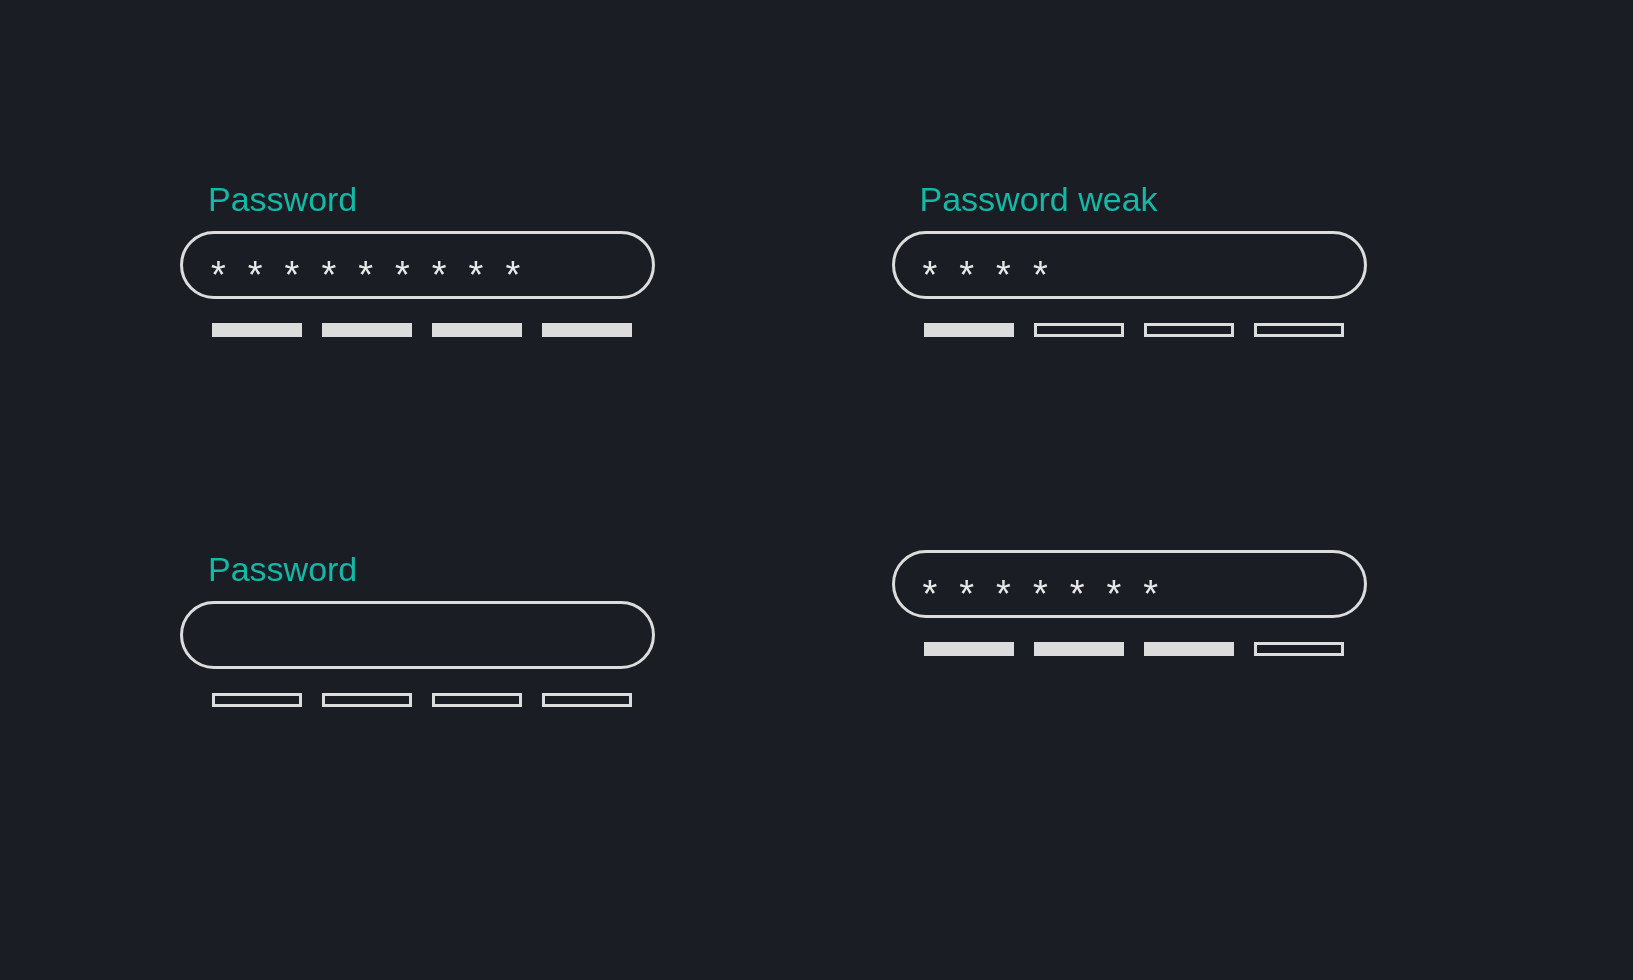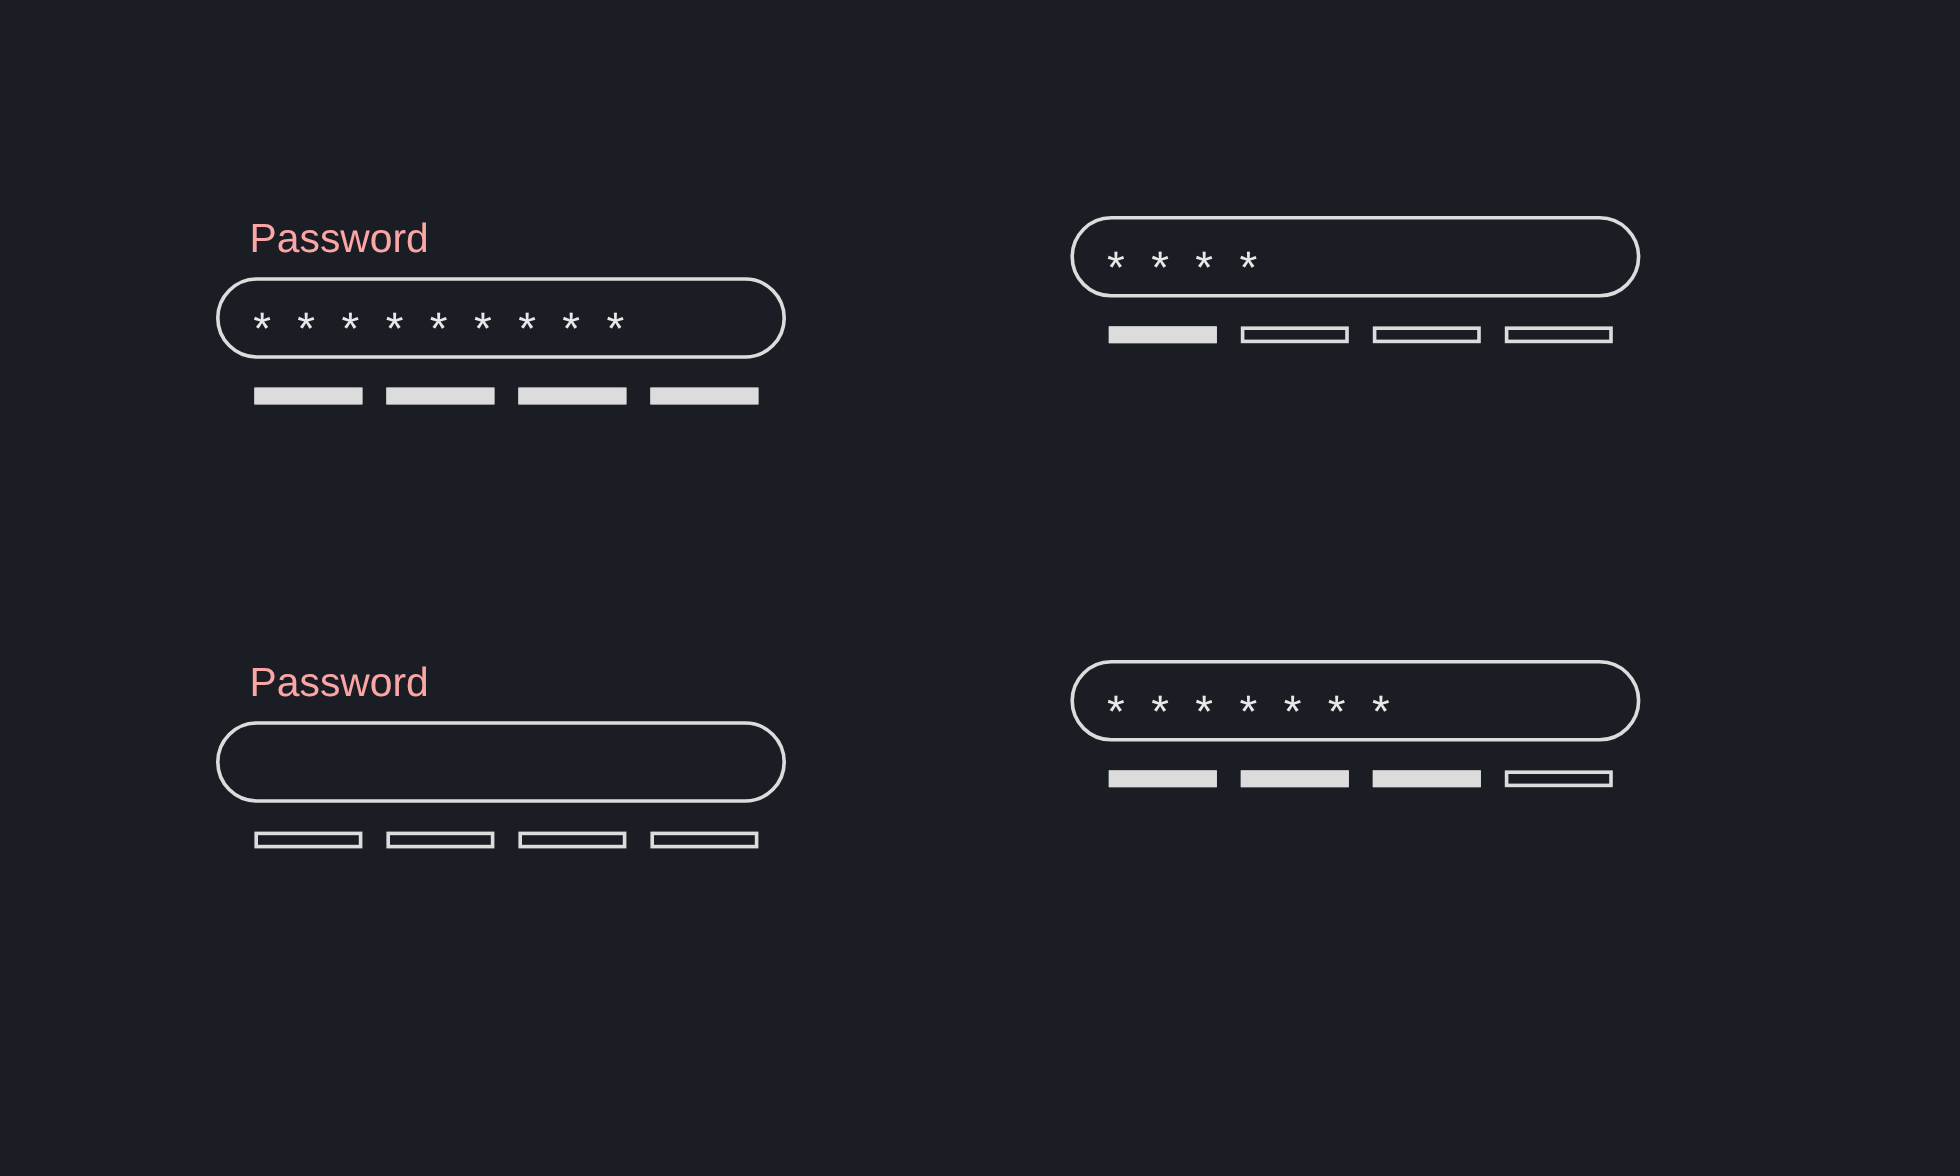--- a/index.html
+++ b/index.html
@@ -16,21 +16,21 @@
       grid-template-columns: 1fr 1fr;
       grid-template-rows: 1fr 1fr;
       padding: 180px 180px;
       gap: 120px 150px;
     }
     .password-group {
       display: flex;
       flex-direction: column;
     }
     .password-label {
-      color: #fca5a5;
+      color: #14b8a6;
       font-size: 34px;
       font-weight: 400;
       margin-bottom: 12px;
       margin-left: 28px;
     }
     .password-field {
       border: 3px solid #dcdcdc;
       border-radius: 35px;
       height: 68px;
       width: 475px;
@@ -84,20 +84,21 @@
     </div>
   <div class="strength-meter">
       <div class="strength-segment filled"></div>
       <div class="strength-segment filled"></div>
       <div class="strength-segment filled"></div>
       <div class="strength-segment filled"></div>
     </div>
 </div>
 
 <div class="password-group">
+  <div class="password-label">Password weak</div>
   <div class="password-field">
       <span class="password-char">*</span>
       <span class="password-char">*</span>
       <span class="password-char">*</span>
       <span class="password-char">*</span>
     </div>
   <div class="strength-meter">
       <div class="strength-segment filled"></div>
       <div class="strength-segment empty"></div>
       <div class="strength-segment empty"></div>

